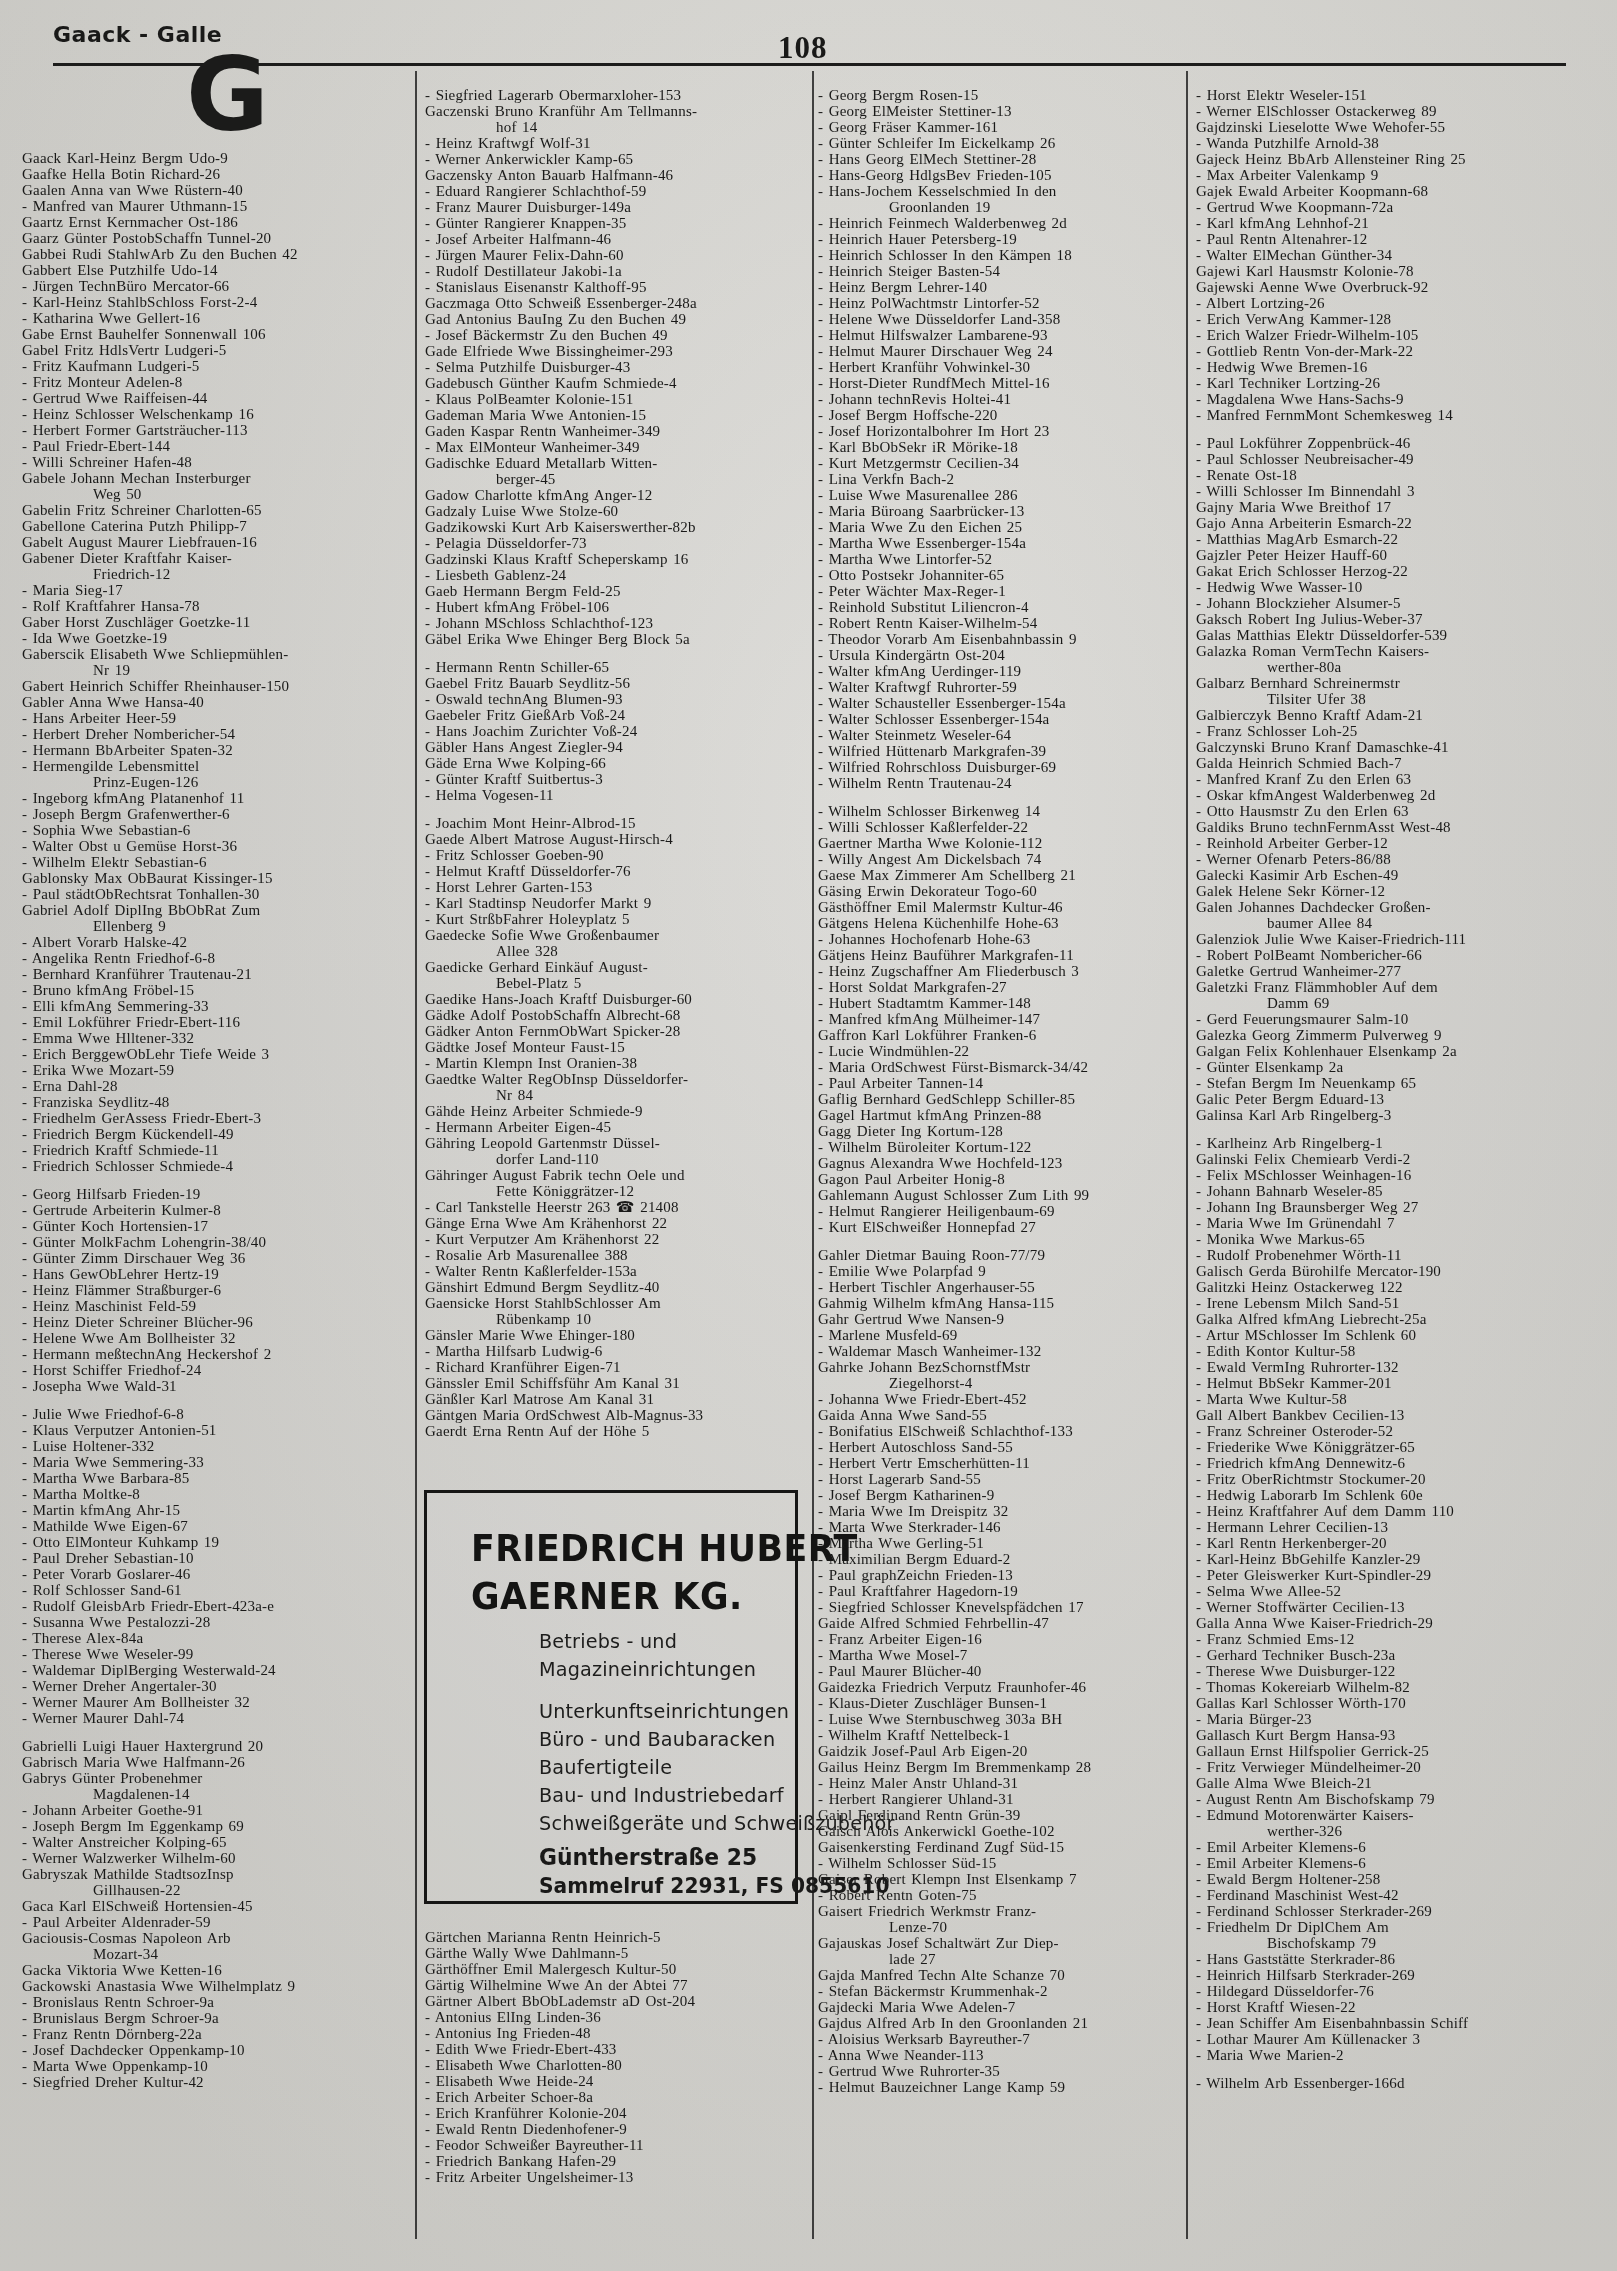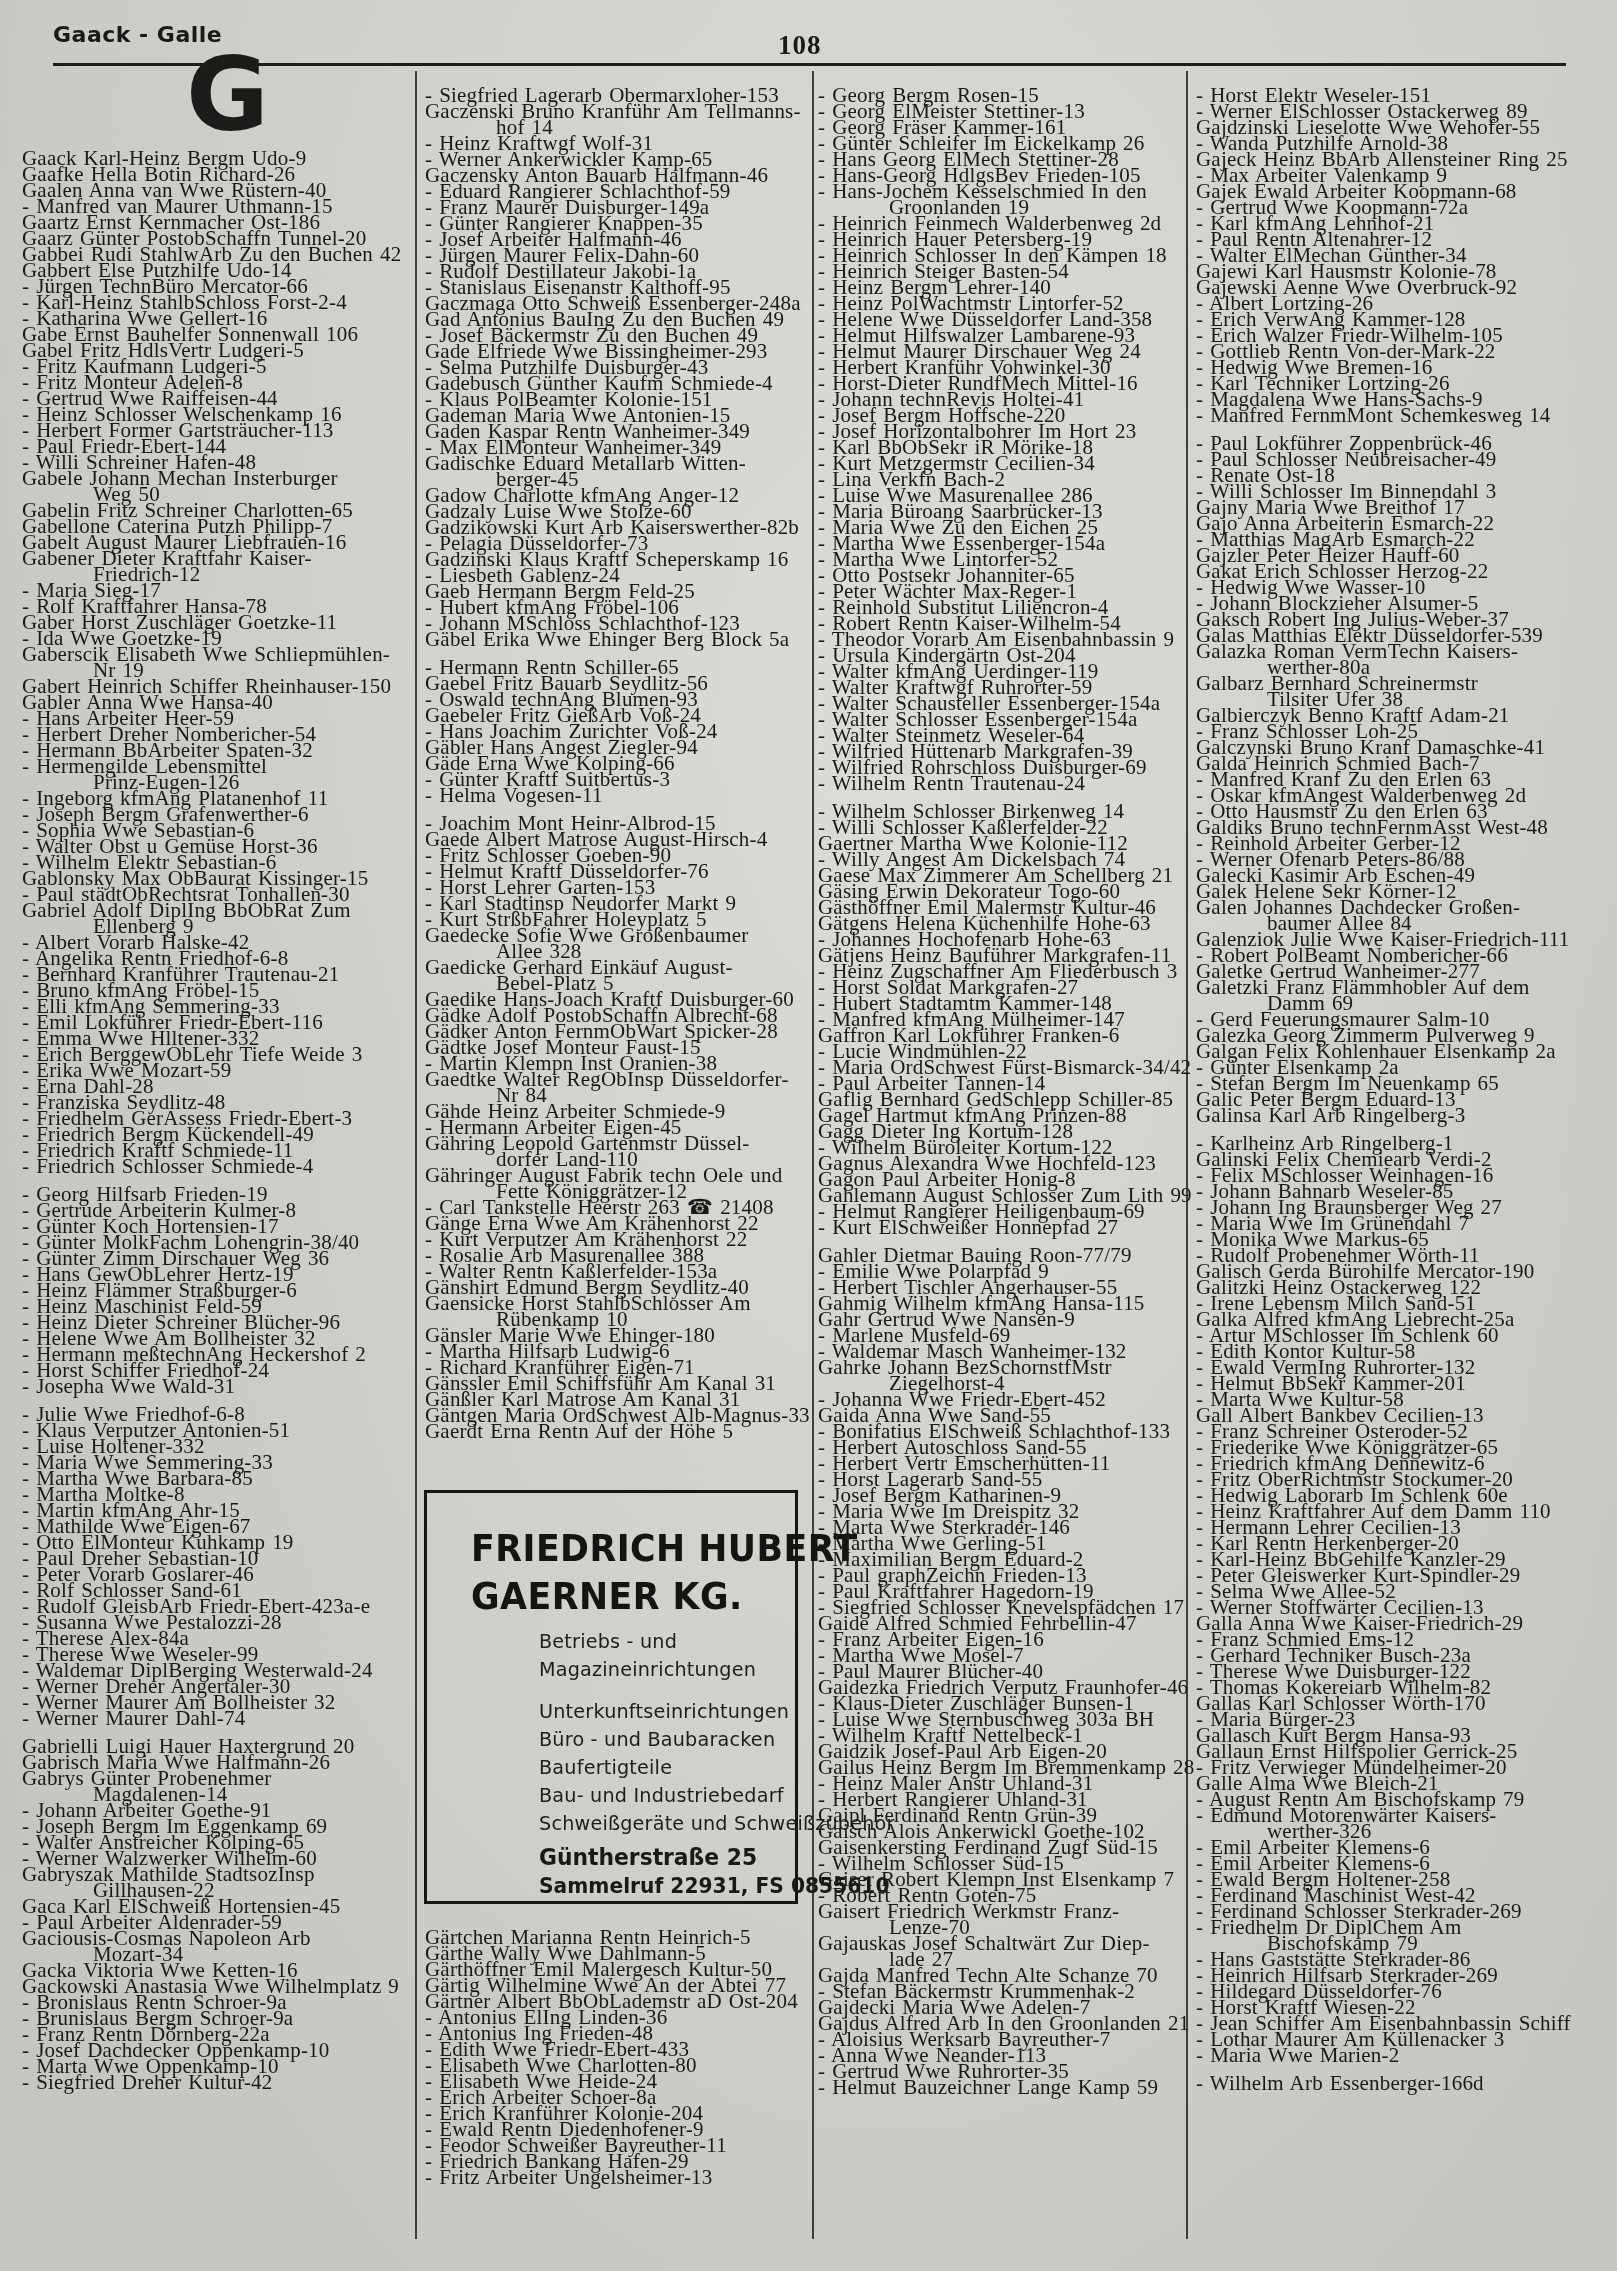--- a/index.html
+++ b/index.html
@@ -10,30 +10,30 @@
       linear-gradient(180deg,#d8d7d2 0%,#d3d2ce 45%,#d6d5d0 100%);
     color:#191918;
     font-family:"Liberation Serif", serif;
   }
   .hdr-title{
     position:absolute;left:53px;top:22px;
     font-family:"DejaVu Sans", sans-serif;font-weight:bold;font-size:22px;letter-spacing:0.5px;
   }
   .hdr-page{
     position:absolute;left:778px;top:30px;
-    font-family:"Liberation Serif", serif;font-weight:bold;font-size:27px;letter-spacing:1px;
+    font-family:"Liberation Serif", serif;font-weight:bold;font-size:31px;letter-spacing:1px;
   }
   .hdr-rule{position:absolute;left:53px;top:63px;width:1513px;height:2.5px;background:#1c1c1b;}
   .vline{position:absolute;top:71px;width:1.6px;height:2168px;background:rgba(22,22,22,.78);}
   .v1{left:415px;} .v2{left:812px;} .v3{left:1186px;}
   .big-letter{
     position:absolute;left:153px;top:46px;width:149px;text-align:center;
     font-family:"DejaVu Sans", sans-serif;font-weight:bold;font-size:101px;line-height:99px;color:#1b1b1a;
   }
-  .col{position:absolute;font-size:21px;letter-spacing:0.2px;word-spacing:1.5px;}
+  .col{position:absolute;font-size:15px;letter-spacing:0.2px;word-spacing:1.5px;}
   .ln{white-space:nowrap;line-height:16px;height:16px;}
   .ln.ind{padding-left:71px;}
   .ln.gap{margin-top:12px;}
   .c1{left:22px;top:150px;width:394px;}
   .c2a{left:425px;top:87px;width:386px;}
   .c2b{left:425px;top:1929px;width:386px;}
   .c3{left:818px;top:87px;width:368px;}
   .c4{left:1196px;top:87px;width:420px;}
   .adbox{
     position:absolute;left:424px;top:1490px;width:374px;height:414px;

